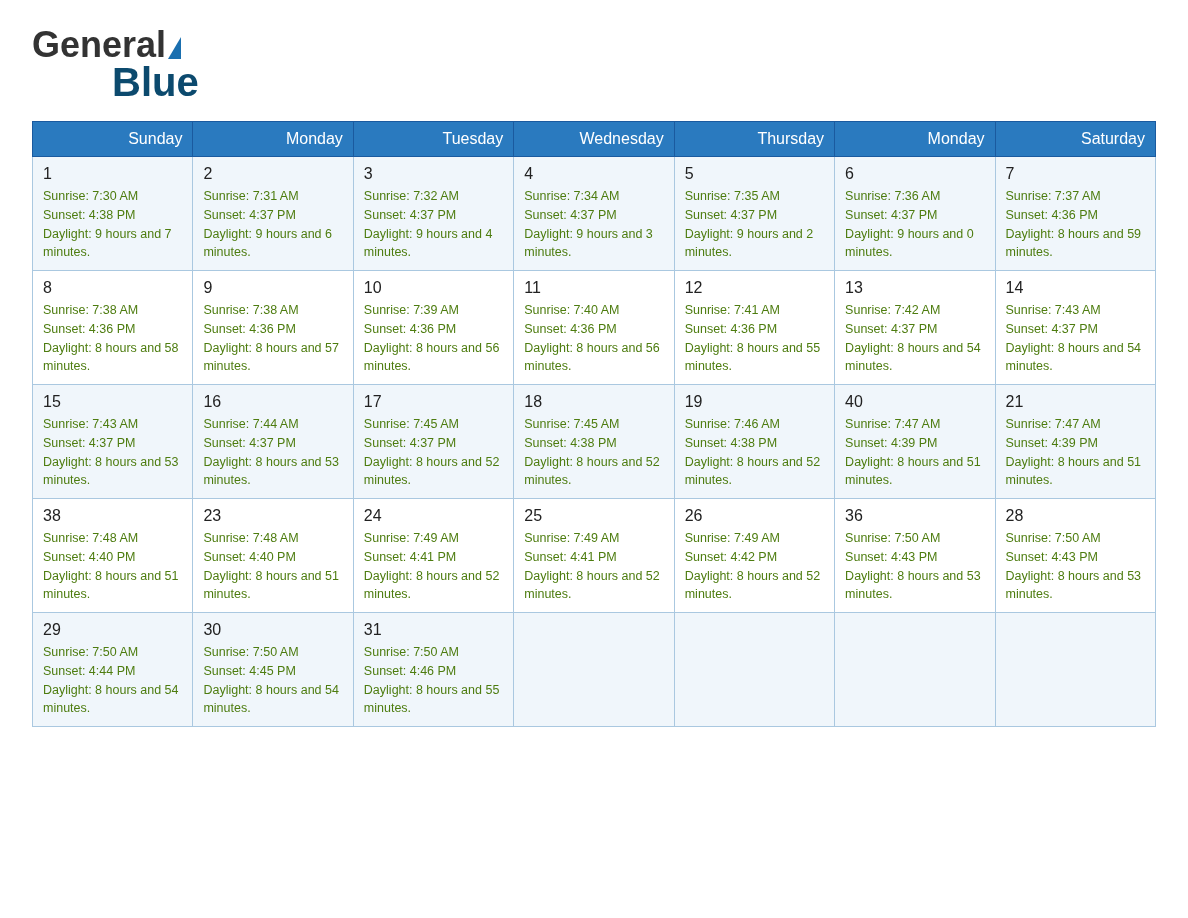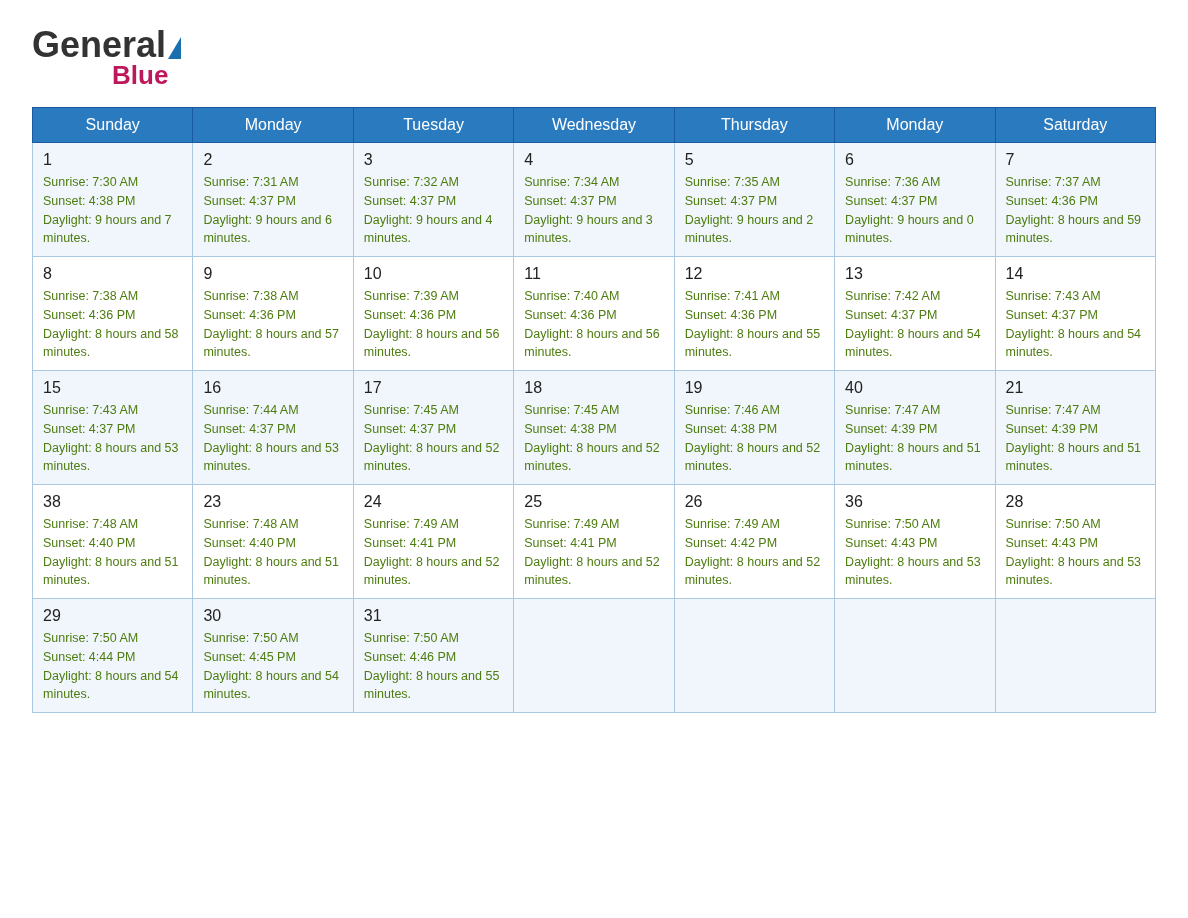--- a/index.html
+++ b/index.html
@@ -39,21 +39,21 @@
       width: 100%;
       border-collapse: collapse;
       table-layout: fixed;
     }
     thead tr th {
       background-color: #2a7abf;
       color: #fff;
       font-size: 16px;
       font-weight: normal;
       padding: 8px 10px;
-      text-align: center;
+      text-align: right;
       border: 1px solid #1a5a9f;
     }
     tbody tr td {
       vertical-align: top;
       padding: 8px 10px;
       border: 1px solid #aac8e0;
       font-size: 13px;
       color: #333;
       height: 110px;
     }
@@ -79,21 +79,21 @@
 </head>
 <body>
 
 <div class="header">
   <div class="logo">
     <div style="display:flex;align-items:center;">
       <span style="font-size:36px;font-weight:bold;color:#333;">General</span>
       <div style="width:0;height:0;border-left:13px solid transparent;border-bottom:22px solid #1a6faf;margin-left:2px;margin-top:6px;"></div>
     </div>
     <div style="margin-top:-6px;padding-left:80px;">
-      <span style="font-size:26px;font-weight:bold;color:#be185d;">Blue</span>
+      <span style="font-size:40px;font-weight:bold;color:#0c4a6e;">Blue</span>
     </div>
   </div>
   <div class="title-section">
     <div class="month-title"></div>
     <div class="location"></div>
   </div>
 </div>
 
 <table>
   <thead>

